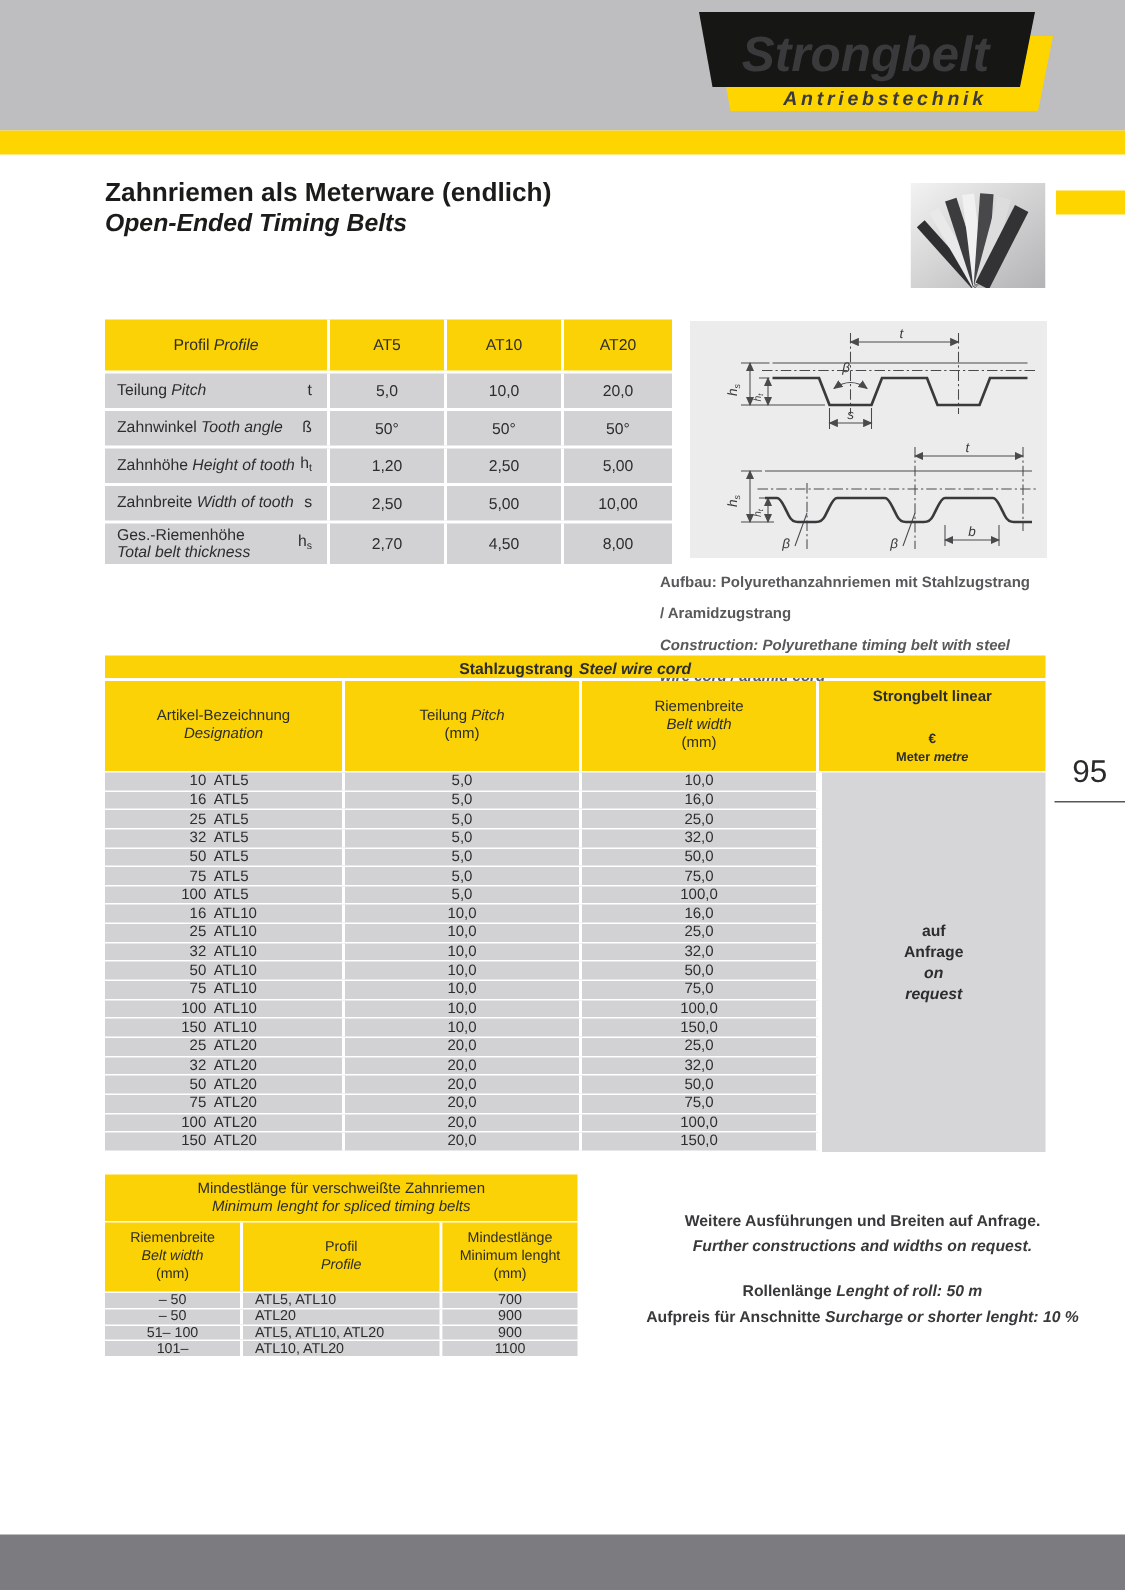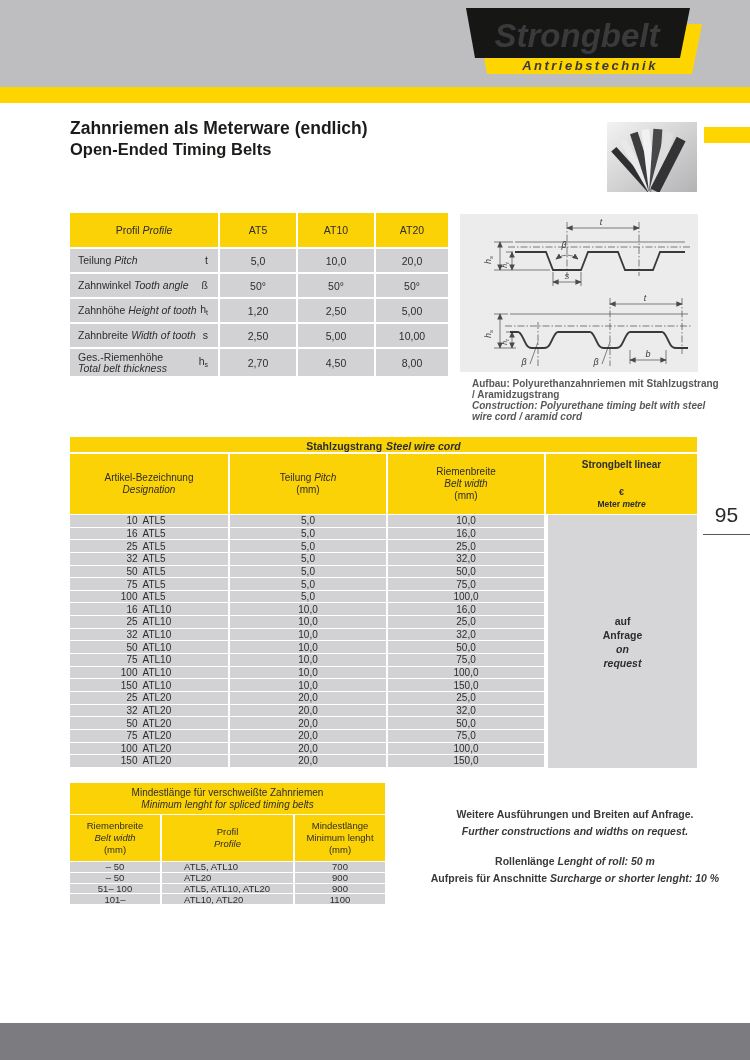--- a/index.html
+++ b/index.html
@@ -15,42 +15,42 @@
   sub{font-size:7px;vertical-align:-2px;}
 
   
   #top-band{left:0;top:0;width:750px;height:87px;background:var(--band-gray);}
   #top-accent{left:0;top:87px;width:750px;height:16px;background:var(--bar-yellow);}
   #footer-band{left:0;top:1023px;width:750px;height:37px;background:var(--footer-gray);}
 
   
   #title{left:70px;top:118px;color:#1B1B19;line-height:21px;}
   #title .t1{font-size:17.5px;font-weight:bold;}
-  #title .t2{font-size:16.5px;font-weight:bold;}
+  #title .t2{font-size:16.5px;font-weight:bold;font-style:italic;}
 
   
   #photo{left:607px;top:122px;}
   #right-accent{left:704px;top:127px;width:46px;height:16px;background:var(--bar-yellow);}
 
   
   #profile-table{left:70px;top:213px;width:378px;font-size:10.5px;color:var(--ink);}
   .pt-header{display:flex;height:34px;}
   .pt-header>div{background:var(--yellow);display:flex;align-items:center;justify-content:center;border-right:2px solid #fff;}
   .pt-header>div:last-child{border-right:none;}
   .pt-c1{width:150px;}.pt-c2{width:78px;}.pt-c3{width:78px;}.pt-c4{width:72px;}
   .pt-row{display:flex;margin-top:2px;height:23px;}
   .pt-row:nth-child(5){height:27px;}
   .pt-row>div{background:var(--row-gray);border-right:2px solid #fff;display:flex;align-items:center;justify-content:center;}
   .pt-row>div:last-child{border-right:none;}
   .pt-row .pt-c1{justify-content:space-between;padding:0 10px 0 8px;text-align:left;line-height:11px;}
   .pt-row:nth-child(5) .en{display:block;}
 
   
   #diagram{left:460px;top:214px;width:238px;height:158px;background:var(--panel-gray);}
-  #caption{left:472px;top:378px;width:252px;font-size:10px;font-weight:bold;color:var(--cap);line-height:11px;}
+  #caption{left:440px;top:378px;width:252px;font-size:10px;font-weight:bold;color:var(--cap);line-height:21px;}
 
   
   #steel-table{left:70px;top:437px;width:627px;color:var(--ink);}
   .st-title{height:15px;background:var(--yellow);display:flex;align-items:flex-end;justify-content:center;font-size:10.5px;font-weight:bold;gap:4px;margin-bottom:2px;}
   .st-header{display:flex;height:60px;margin-bottom:1px;}
   .st-header>div{background:var(--yellow);font-size:10px;line-height:12px;text-align:center;justify-content:flex-end;}
   .sc1{width:160px;border-right:2px solid #fff;}
   .sc2{width:158px;border-right:2px solid #fff;}
   .sc3{width:158px;border-right:2px solid #fff;}
   .sc4{flex:1;}
@@ -72,21 +72,21 @@
   
   #min-table{left:70px;top:783px;width:315px;color:var(--ink);}
   .mt-title{height:31px;background:var(--yellow);display:flex;flex-direction:column;align-items:center;justify-content:center;font-size:10px;line-height:12px;margin-bottom:1px;}
   .mt-header{display:flex;height:46px;margin-bottom:1px;}
   .mt-header>div{background:var(--yellow);display:flex;flex-direction:column;align-items:center;justify-content:center;font-size:9.5px;line-height:12px;text-align:center;}
   .mc1{width:92px;border-right:2px solid #fff;}
   .mc2{width:133px;border-right:2px solid #fff;}
   .mc3{flex:1;}
   .min-row{display:flex;height:10.8px;border-bottom:1px solid #fff;font-size:9.5px;}
   .min-row>div{background:var(--row-gray);display:flex;align-items:center;justify-content:center;}
-  .min-row .mc2{justify-content:flex-start;padding-left:22px;}
+  .min-row .mc2{justify-content:flex-start;padding-left:8px;}
 
   
   #notes{left:400px;top:806px;width:350px;text-align:center;font-size:10.5px;font-weight:bold;color:#39393B;line-height:17px;}
   #notes .sp{height:13px;}
 
   svg text{fill:#3A3A3C;}
 </style>
 </head>
 <body>
 

